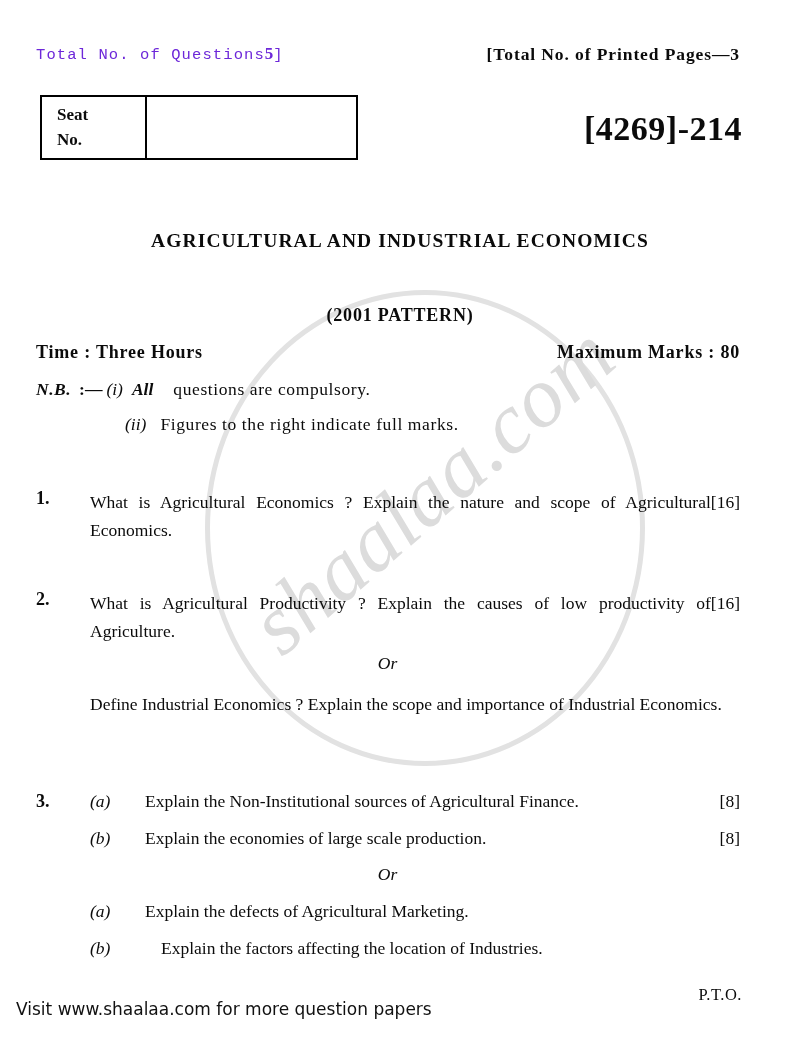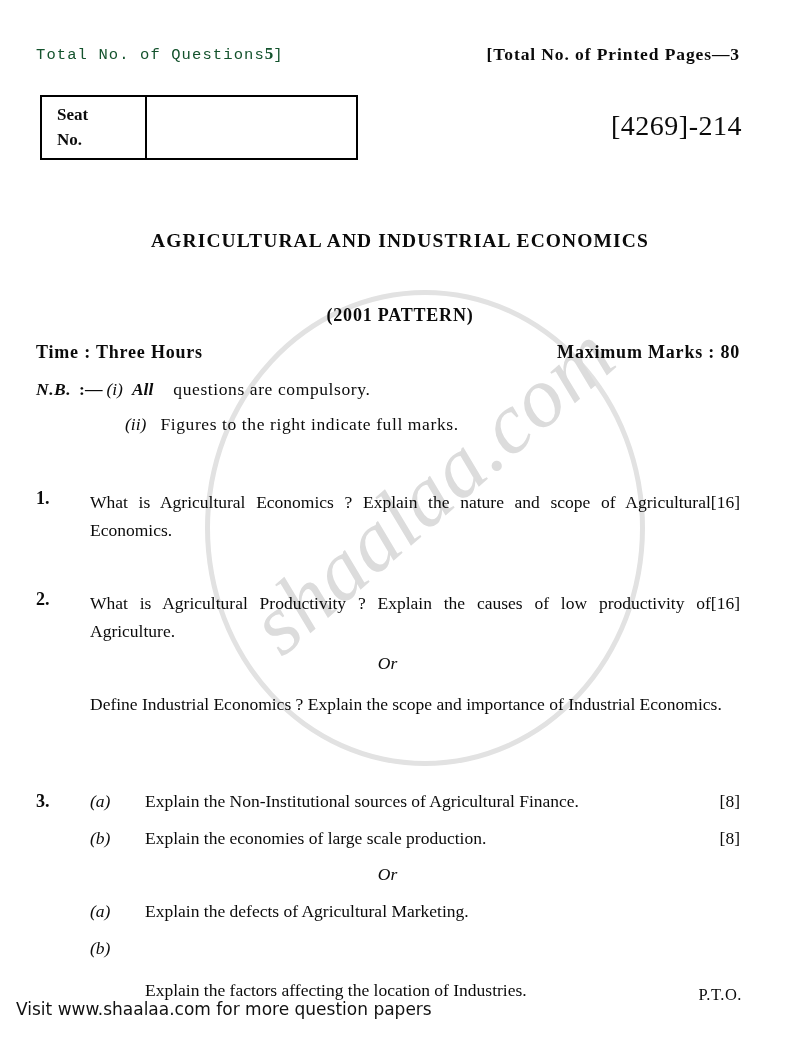--- a/index.html
+++ b/index.html
@@ -60,21 +60,21 @@
   }
 
   .abs { position: absolute; }
 
   
   #hdr-left {
     left: 36px; top: 44px;
     font-family: "Liberation Mono", monospace;
     font-size: 15.5px;
     letter-spacing: 1.1px;
-    color: #14532d;
+    color: #6d28d9;
     white-space: nowrap;
   }
   #hdr-left b { font-family: "Liberation Serif", serif; font-size: 17px; letter-spacing: 0; }
   #hdr-right {
     right: 60px; top: 44px;
     font-size: 17.5px;
     font-weight: bold;
     letter-spacing: 0.9px;
     white-space: nowrap;
   }
@@ -96,22 +96,22 @@
     justify-content: center;
     padding-left: 15px;
     font-size: 17px;
     font-weight: bold;
     line-height: 1.45;
   }
   #seat-value-cell { flex: 1; }
 
   #paper-code {
     right: 58px; top: 110px;
-    font-size: 28px;
-    font-weight: normal;
+    font-size: 34px;
+    font-weight: bold;
     letter-spacing: 0.5px;
     white-space: nowrap;
   }
 
   
   .title-line {
     left: 0; width: 800px;
     text-align: center;
     font-weight: bold;
     white-space: nowrap;
@@ -192,21 +192,21 @@
   
   #q3-num { top: 791px; }
   #q3a-label { top: 791px; }
   #q3a-body { top: 791px; }
   #q3b-label { top: 828px; }
   #q3b-body { top: 828px; }
   #q3-or { top: 864px; }
   #q3c-label { top: 901px; }
   #q3c-body { top: 901px; }
   #q3d-label { top: 938px; }
-  #q3d-body { top: 980px; }
+  #q3d-body { top: 938px; margin-left: 16px; }
 
   #pto {
     right: 58px; top: 985px;
     font-size: 16.5px;
     letter-spacing: 0.5px;
     white-space: nowrap;
   }
   #site-footer {
     left: 16px; top: 999px;
     font-family: "DejaVu Sans", sans-serif;

